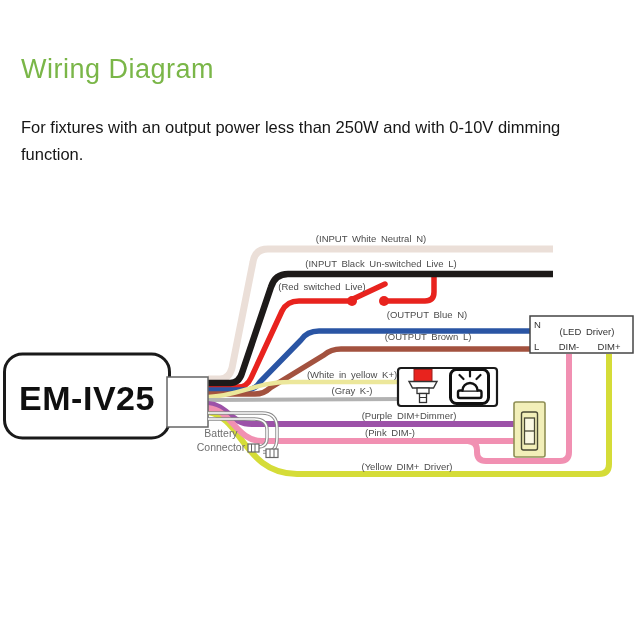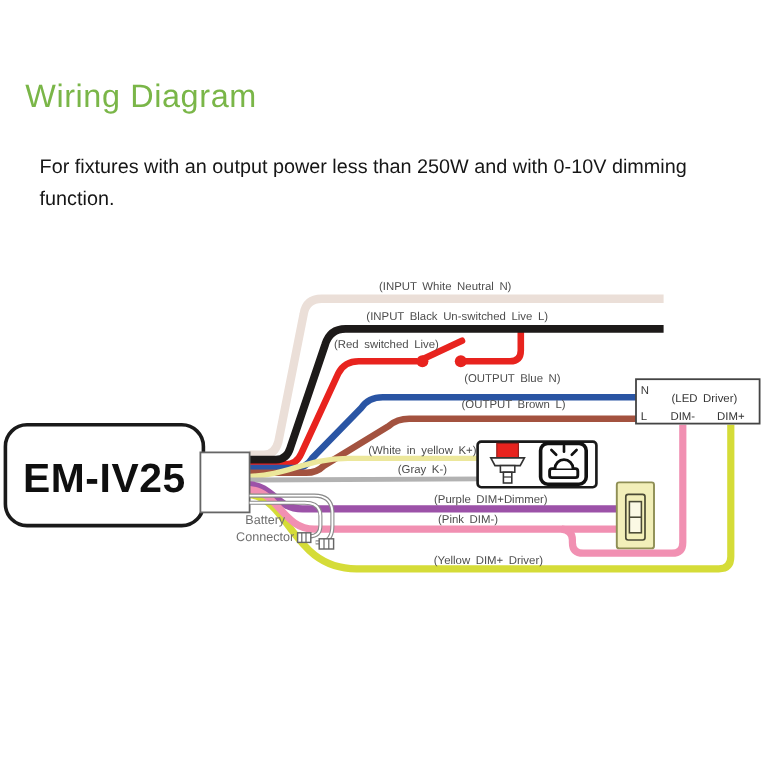--- a/index.html
+++ b/index.html
@@ -1,25 +1,25 @@
 <!DOCTYPE html>
 <html><head>
 <meta charset="utf-8">
 <style>
   html,body{margin:0;padding:0;}
   body{
     width:640px;height:640px;position:relative;overflow:hidden;
     background:#ffffff;font-family:"Liberation Sans",sans-serif;
   }
   .page-title{
-    position:absolute;left:21px;top:65px;margin:0;
+    position:absolute;left:21px;top:54px;margin:0;
     font-size:27px;font-weight:500;color:#7ab648;letter-spacing:.5px;text-align:right;
   }
   .page-desc{
-    position:absolute;left:21px;top:114px;margin:12px;width:545px;
+    position:absolute;left:21px;top:114px;margin:0;width:545px;
     font-size:16.5px;line-height:1.62;color:#161616;
   }
   .diagram-svg{position:absolute;left:0;top:0;}
   .wire{fill:none;stroke-linejoin:round;}
   .wl{font-size:9.5px;fill:#4c4c4c;word-spacing:2px;}
   .bt{font-size:9.5px;fill:#333333;word-spacing:2px;}
   .em{font-size:34px;font-weight:bold;fill:#0f0f0f;letter-spacing:.5px;}
   .bat{font-size:10.5px;fill:#6f6f6f;}
 </style>
 </head>

